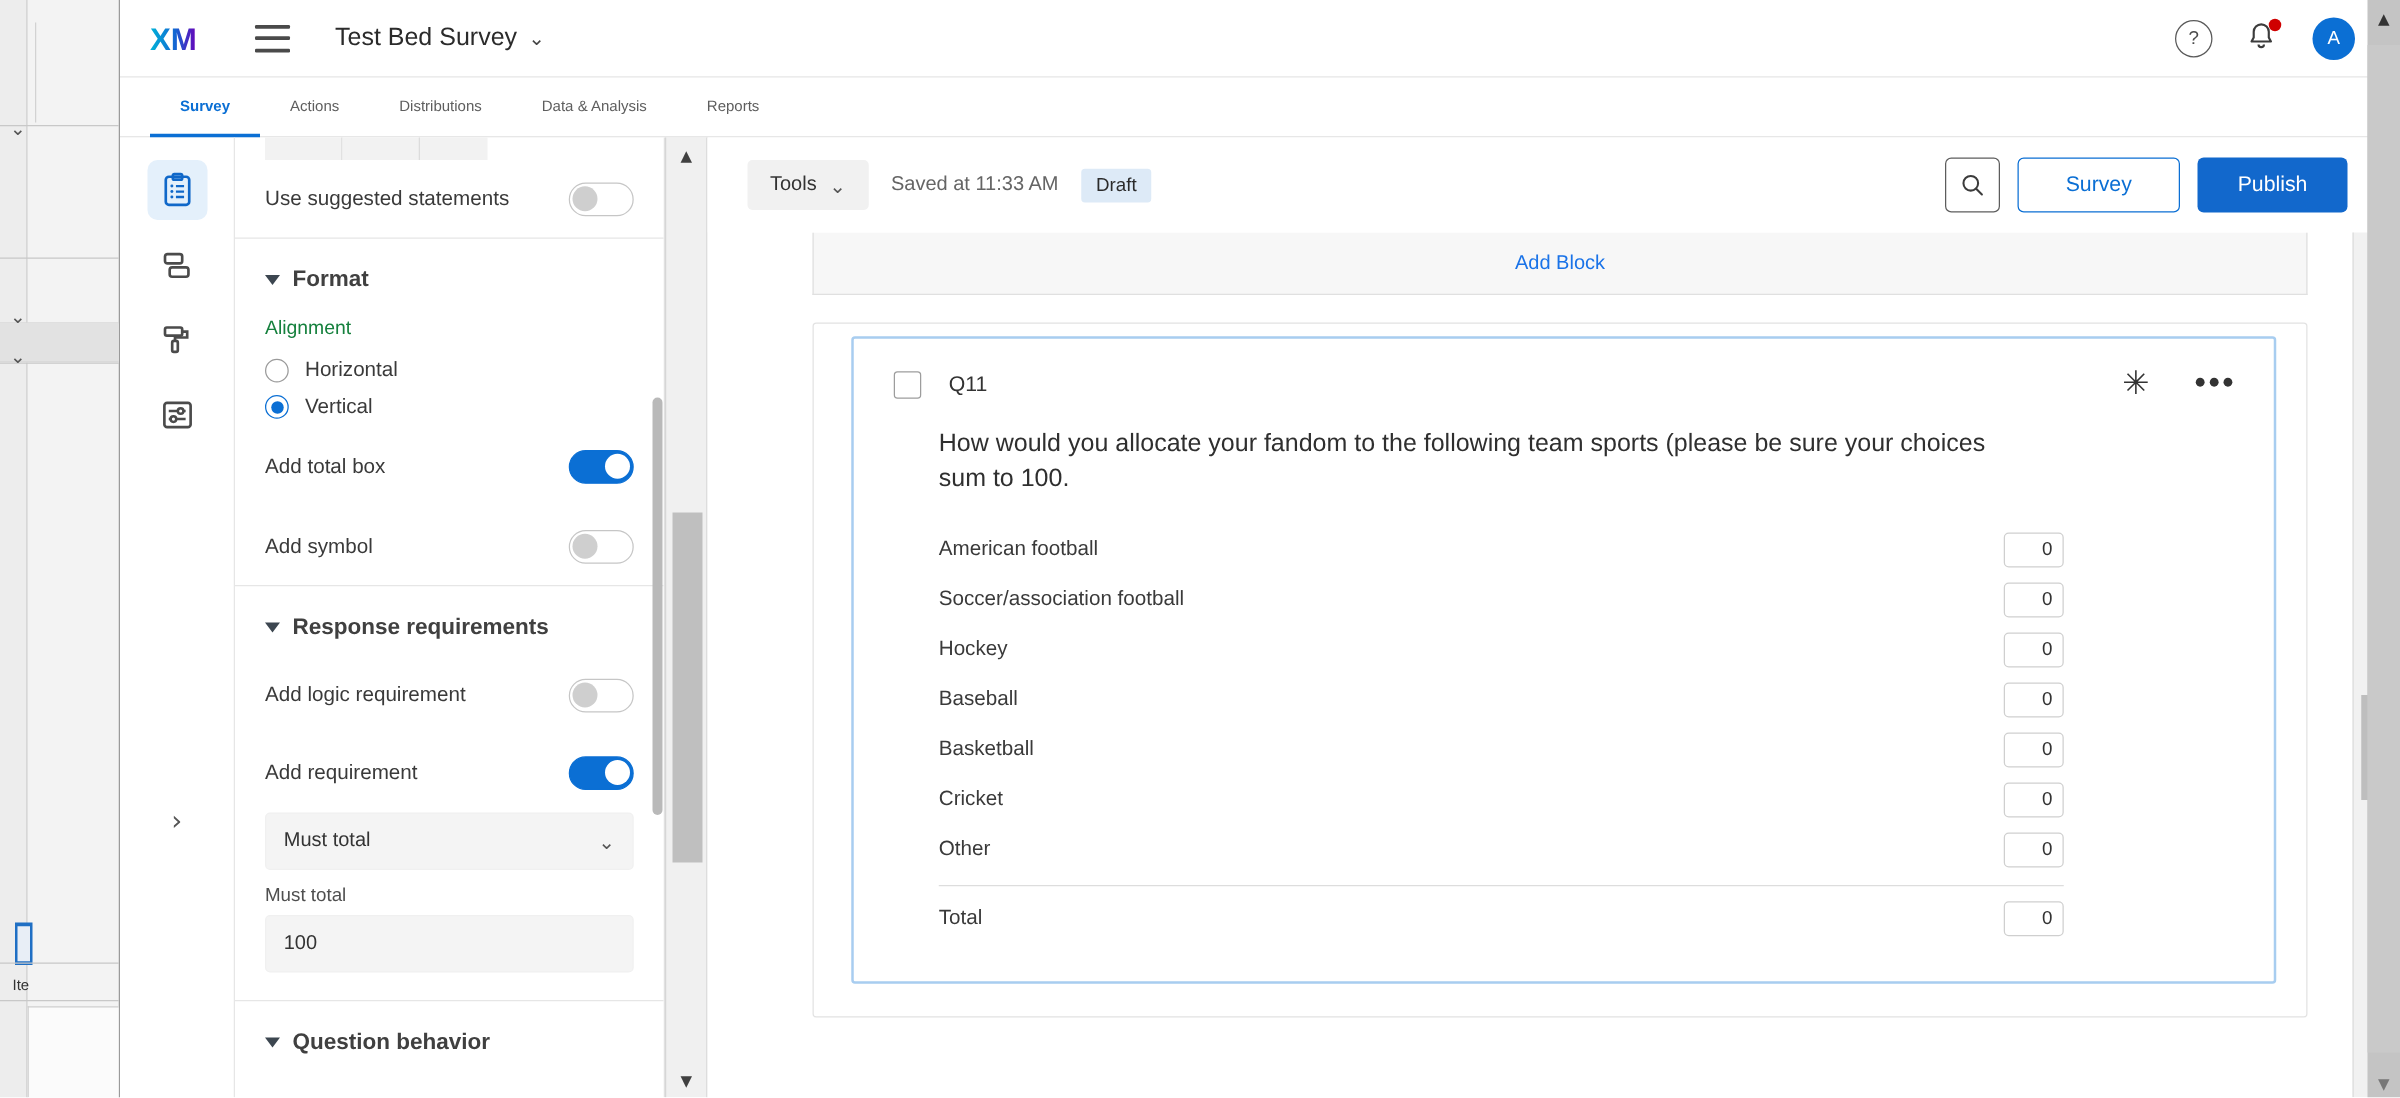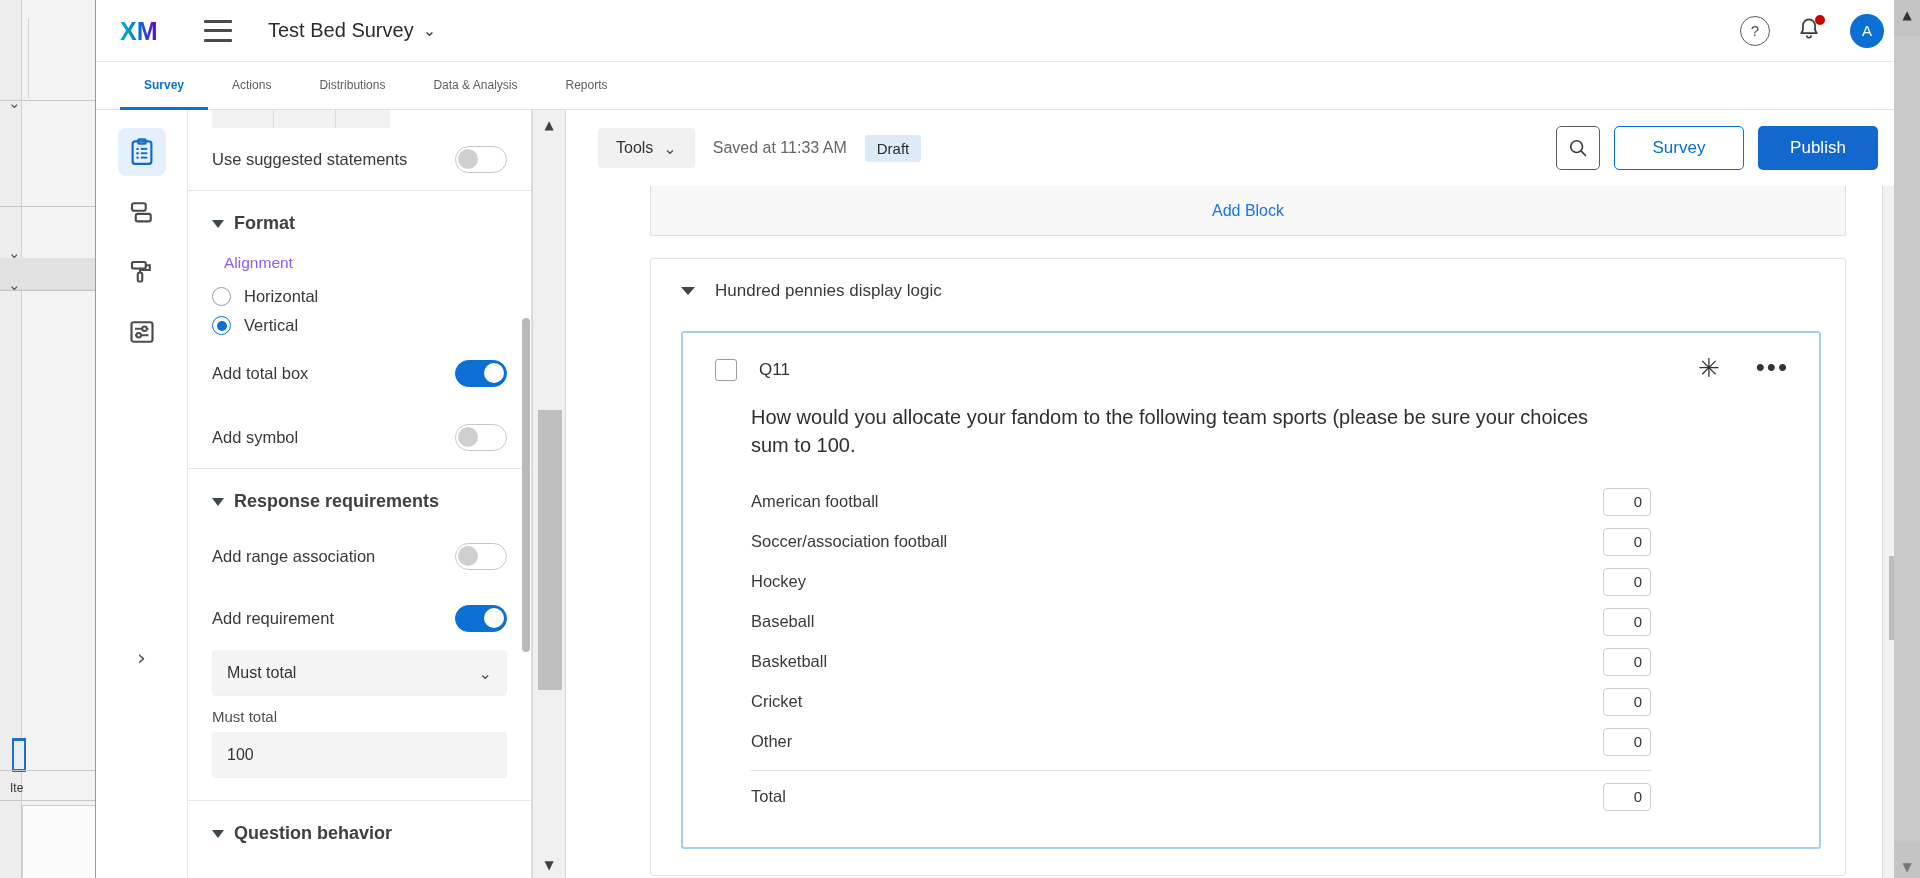--- a/index.html
+++ b/index.html
@@ -104,21 +104,21 @@
   .toggle .knob { position:absolute; top:2px; left:2px; width:20px; height:20px; border-radius:50%; background:#cfcfcf; transition:none; }
   .toggle.on { background:#0b6fd4; border-color:#0b6fd4; }
   .toggle.on .knob { left: 28px; background:#fff; }
 
   .sep { height:1px; background:#e6e6e6; margin: 0 -24px; }
   .section-head {
     display:flex; align-items:center; gap:10px; font-size: 18px; font-weight:bold; color:#404040;
     padding: 22px 0 14px 0; cursor:pointer;
   }
   .tri { width:0;height:0;border-left:6px solid transparent;border-right:6px solid transparent;border-top:8px solid #3c4650; }
-  .sub-label { font-size: 15.5px; color:#8b5cf6; padding: 6px 0 10px 0; margin-left: 12px; }
+  .sub-label { font-size: 15.5px; color:#15803d; padding: 6px 0 10px 0; }
   .radio-row { display:flex; align-items:center; gap: 13px; padding: 5px 0 5px 0; cursor:pointer;text-align:center; }
   .radio { width:19px; height:19px; border-radius:50%; border:1.6px solid #9a9a9a; background:#fff; position:relative; }
   .radio.sel { border-color:#0b6fd4; }
   .radio.sel::after { content:''; position:absolute; left:3.5px; top:3.5px; width:10px; height:10px; border-radius:50%; background:#0b6fd4; }
   .radio-label { font-size:16.5px; color:#3a3a3a; }
 
   .field-label { font-size: 15px; color:#4f4f4f; margin: 12px 0 7px 0; }
   .select {
     height: 46px; background:#f4f4f4; border-radius:4px; border:1px solid #f0f0f0;
     display:flex; align-items:center; justify-content:space-between; padding: 0 14px;
@@ -406,21 +406,21 @@
           </div>
 
           <div class="sep"></div>
 
           <div class="section-head">
             <span class="tri"></span>
             <span>Response requirements</span>
           </div>
 
           <div class="row" style="height:60px;">
-            <span class="row-label">Add range association</span>
+            <span class="row-label">Add logic requirement</span>
             <div class="toggle">
                 <div class="knob"></div>
               </div>
           </div>
 
           <div class="row" style="height:64px;">
             <span class="row-label">Add requirement</span>
             <div class="toggle on">
                 <div class="knob"></div>
               </div>
@@ -482,24 +482,20 @@
         </div>
 
         <div class="canvas-scrollarea">
           <div class="canvas-pad">
 
             <div class="block-top">
               <span class="add-block-link">Add Block</span>
             </div>
 
             <div class="block-card">
-              <div class="block-header">
-                <span class="block-tri"></span>
-                <span>Hundred pennies display logic</span>
-              </div>
 
               <div class="question-card">
                 <div class="q-head">
                   <span class="q-checkbox"></span>
                   <span class="q-id">Q11</span>
                 </div>
 
                 <div class="q-actions">
                   <span class="star-icon">✳</span>
                   <span class="dots-icon">•••</span>

